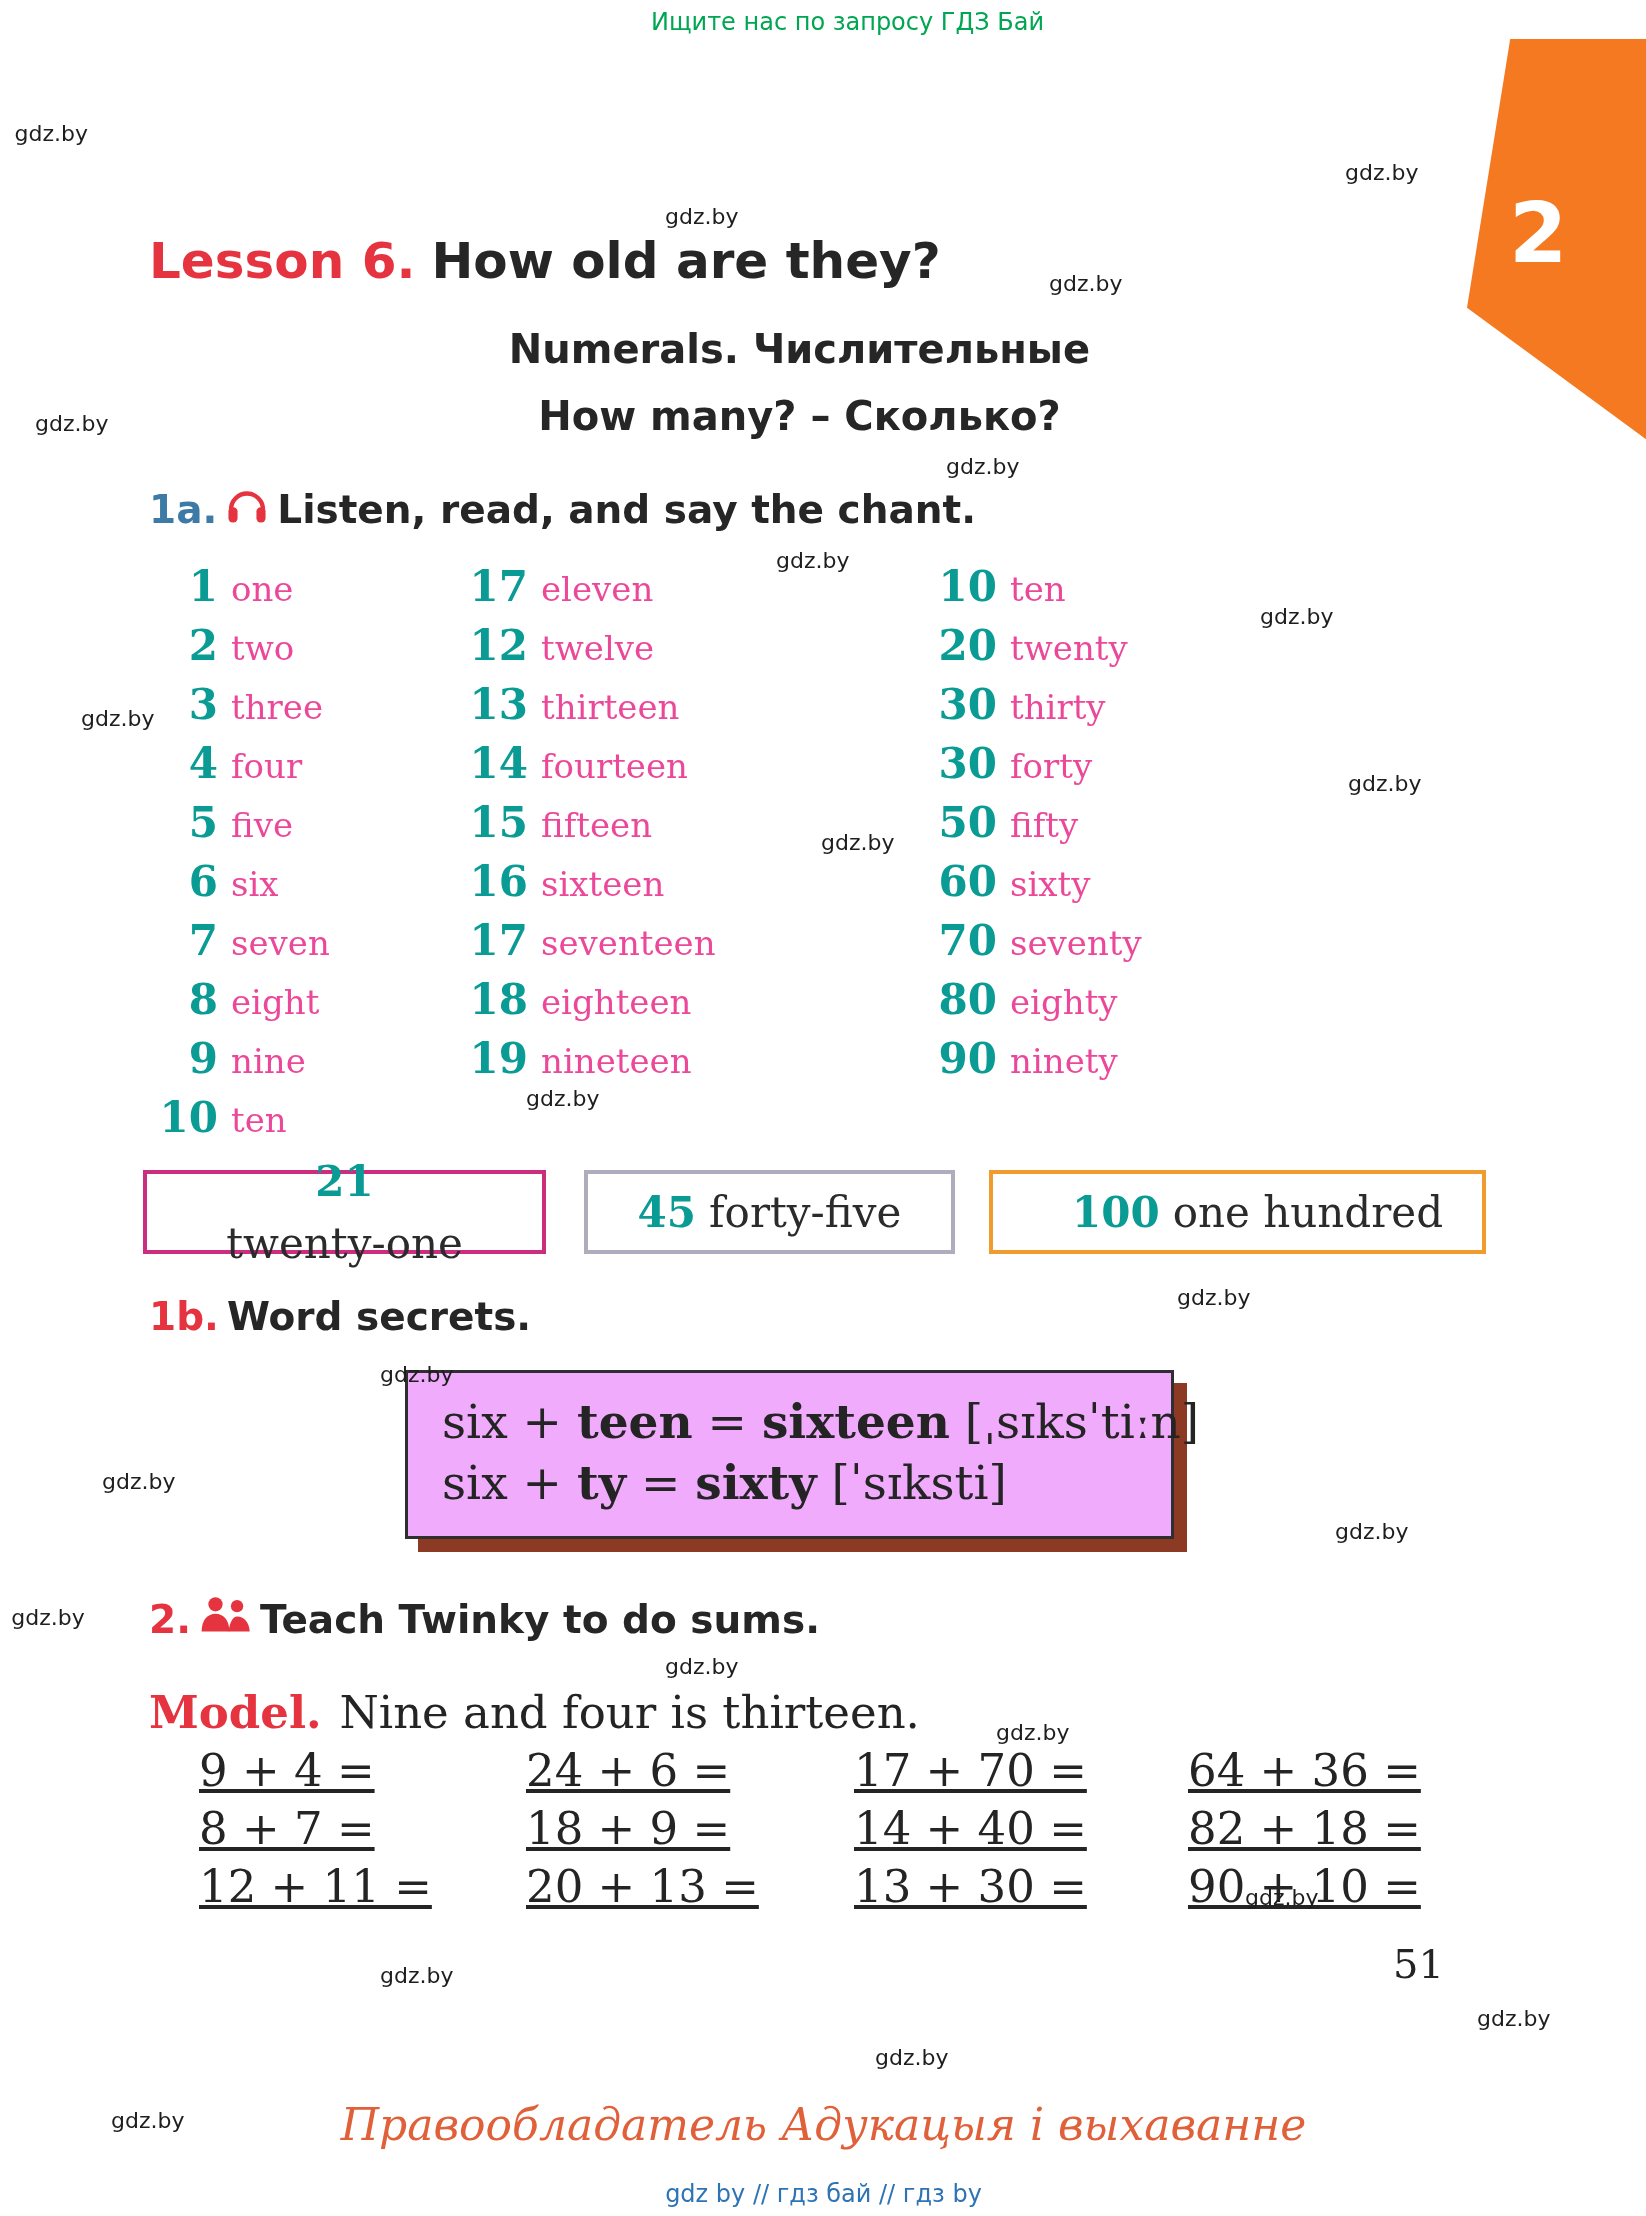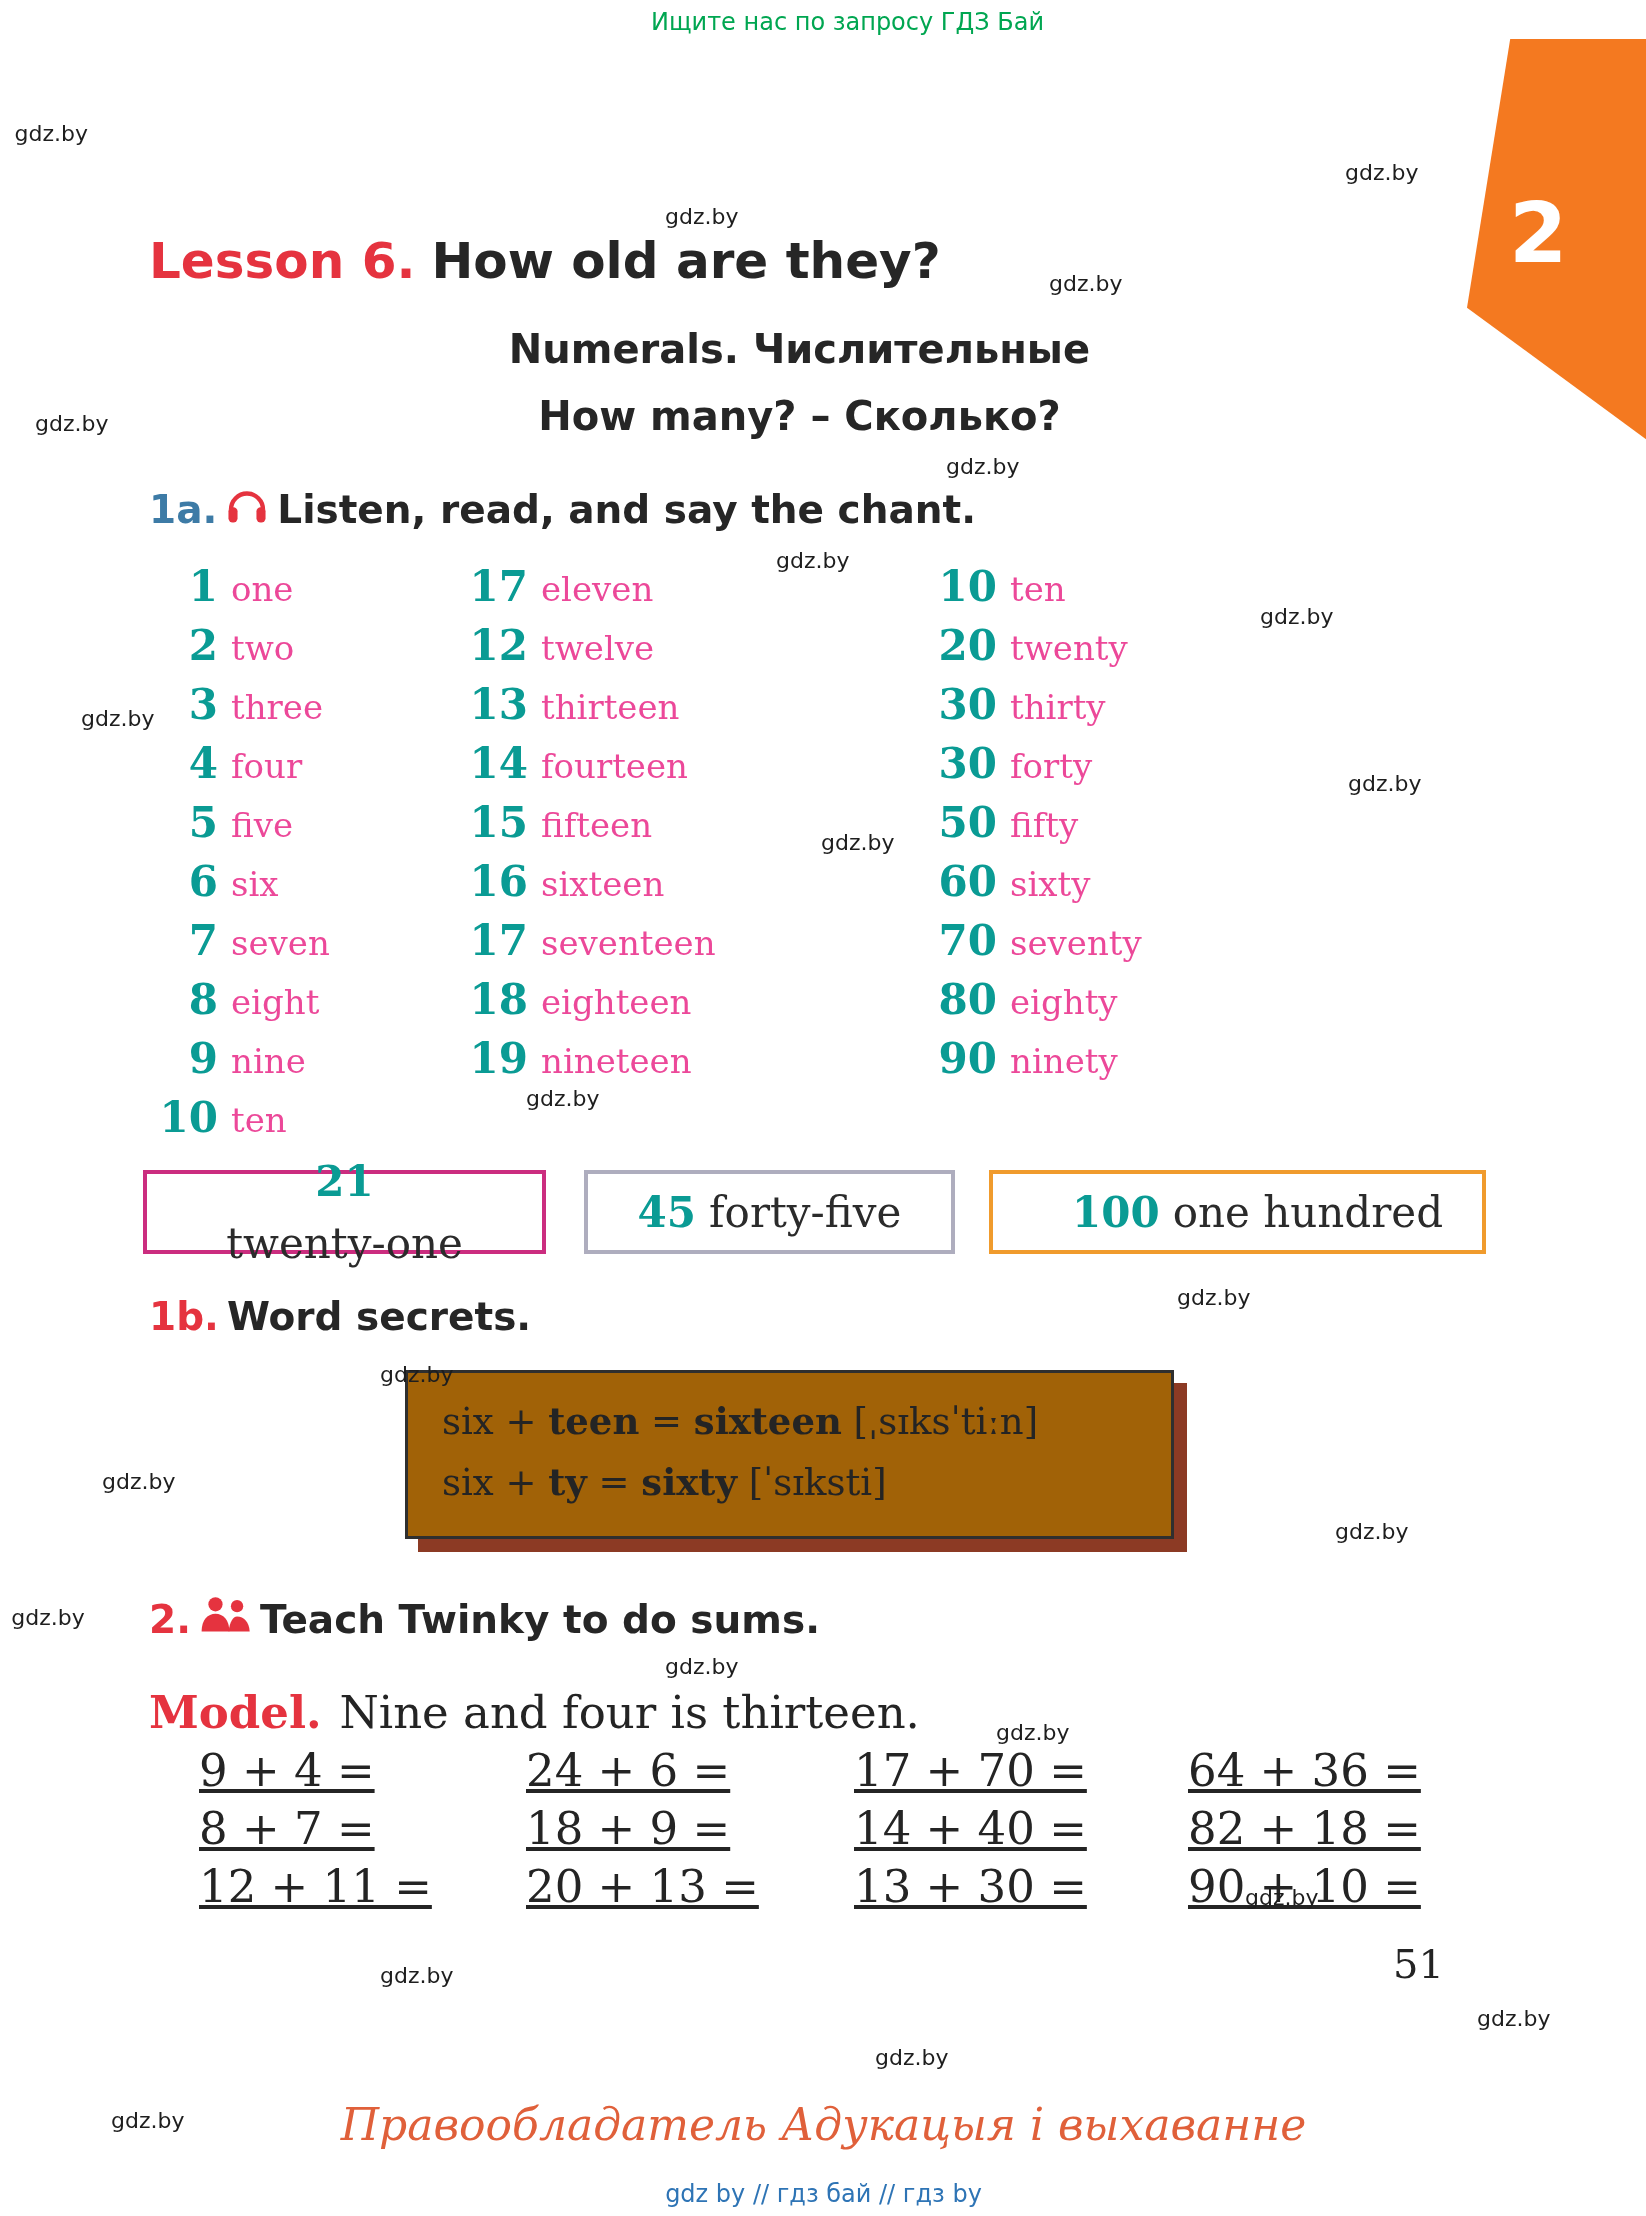--- a/index.html
+++ b/index.html
@@ -41,22 +41,22 @@
 
   .hbox{position:absolute;top:1170px;height:76px;display:flex;align-items:center;
         justify-content:center;gap:13px;background:#fff;border:4px solid #000;
         font-size:42px;white-space:nowrap;}
   .hbox .hnum{font-weight:700;color:var(--teal,#0a9b94);}
   .b1{left:143px;width:395px;border-color:var(--magenta-border,#cb2d7f);flex-direction:column;}
   .b2{left:584px;width:363px;border-color:var(--lavender-border,#aeadbe);}
   .b3{left:989px;width:449px;border-color:var(--orange-border,#f09b2d);padding-left:40px;}
 
   .secretbox{position:absolute;left:405px;top:1370px;width:729px;height:145px;
-        background:#a16207;border:3.2px solid #2f2f2f;box-shadow:13px 13px 0 var(--shadow-brown,#8c3a24);
-        padding:17.7px 0 0 34px;font-size:37px;line-height:61px;color:#242424;white-space:nowrap;}
+        background:#f0abfc;border:3.2px solid #2f2f2f;box-shadow:13px 13px 0 var(--shadow-brown,#8c3a24);
+        padding:17.7px 0 0 34px;font-size:47px;line-height:61px;color:#242424;white-space:nowrap;}
   .secretbox b{font-weight:700;}
 
   .model-line{position:absolute;left:149px;top:1686px;font-size:45px;color:#242424;white-space:nowrap;}
   .model-label{font-weight:700;color:var(--accent-red,#e5333f);margin-right:17.7px;}
 
   .sums{position:absolute;left:199px;top:1742px;display:grid;
         grid-template-columns:327px 328px 334px auto;}
   .sumcell{font-size:45px;line-height:58px;color:#242424;white-space:nowrap;text-decoration:underline;}
 
   .pageno{position:absolute;left:1393px;top:1941px;font-size:40px;color:#242424;}

